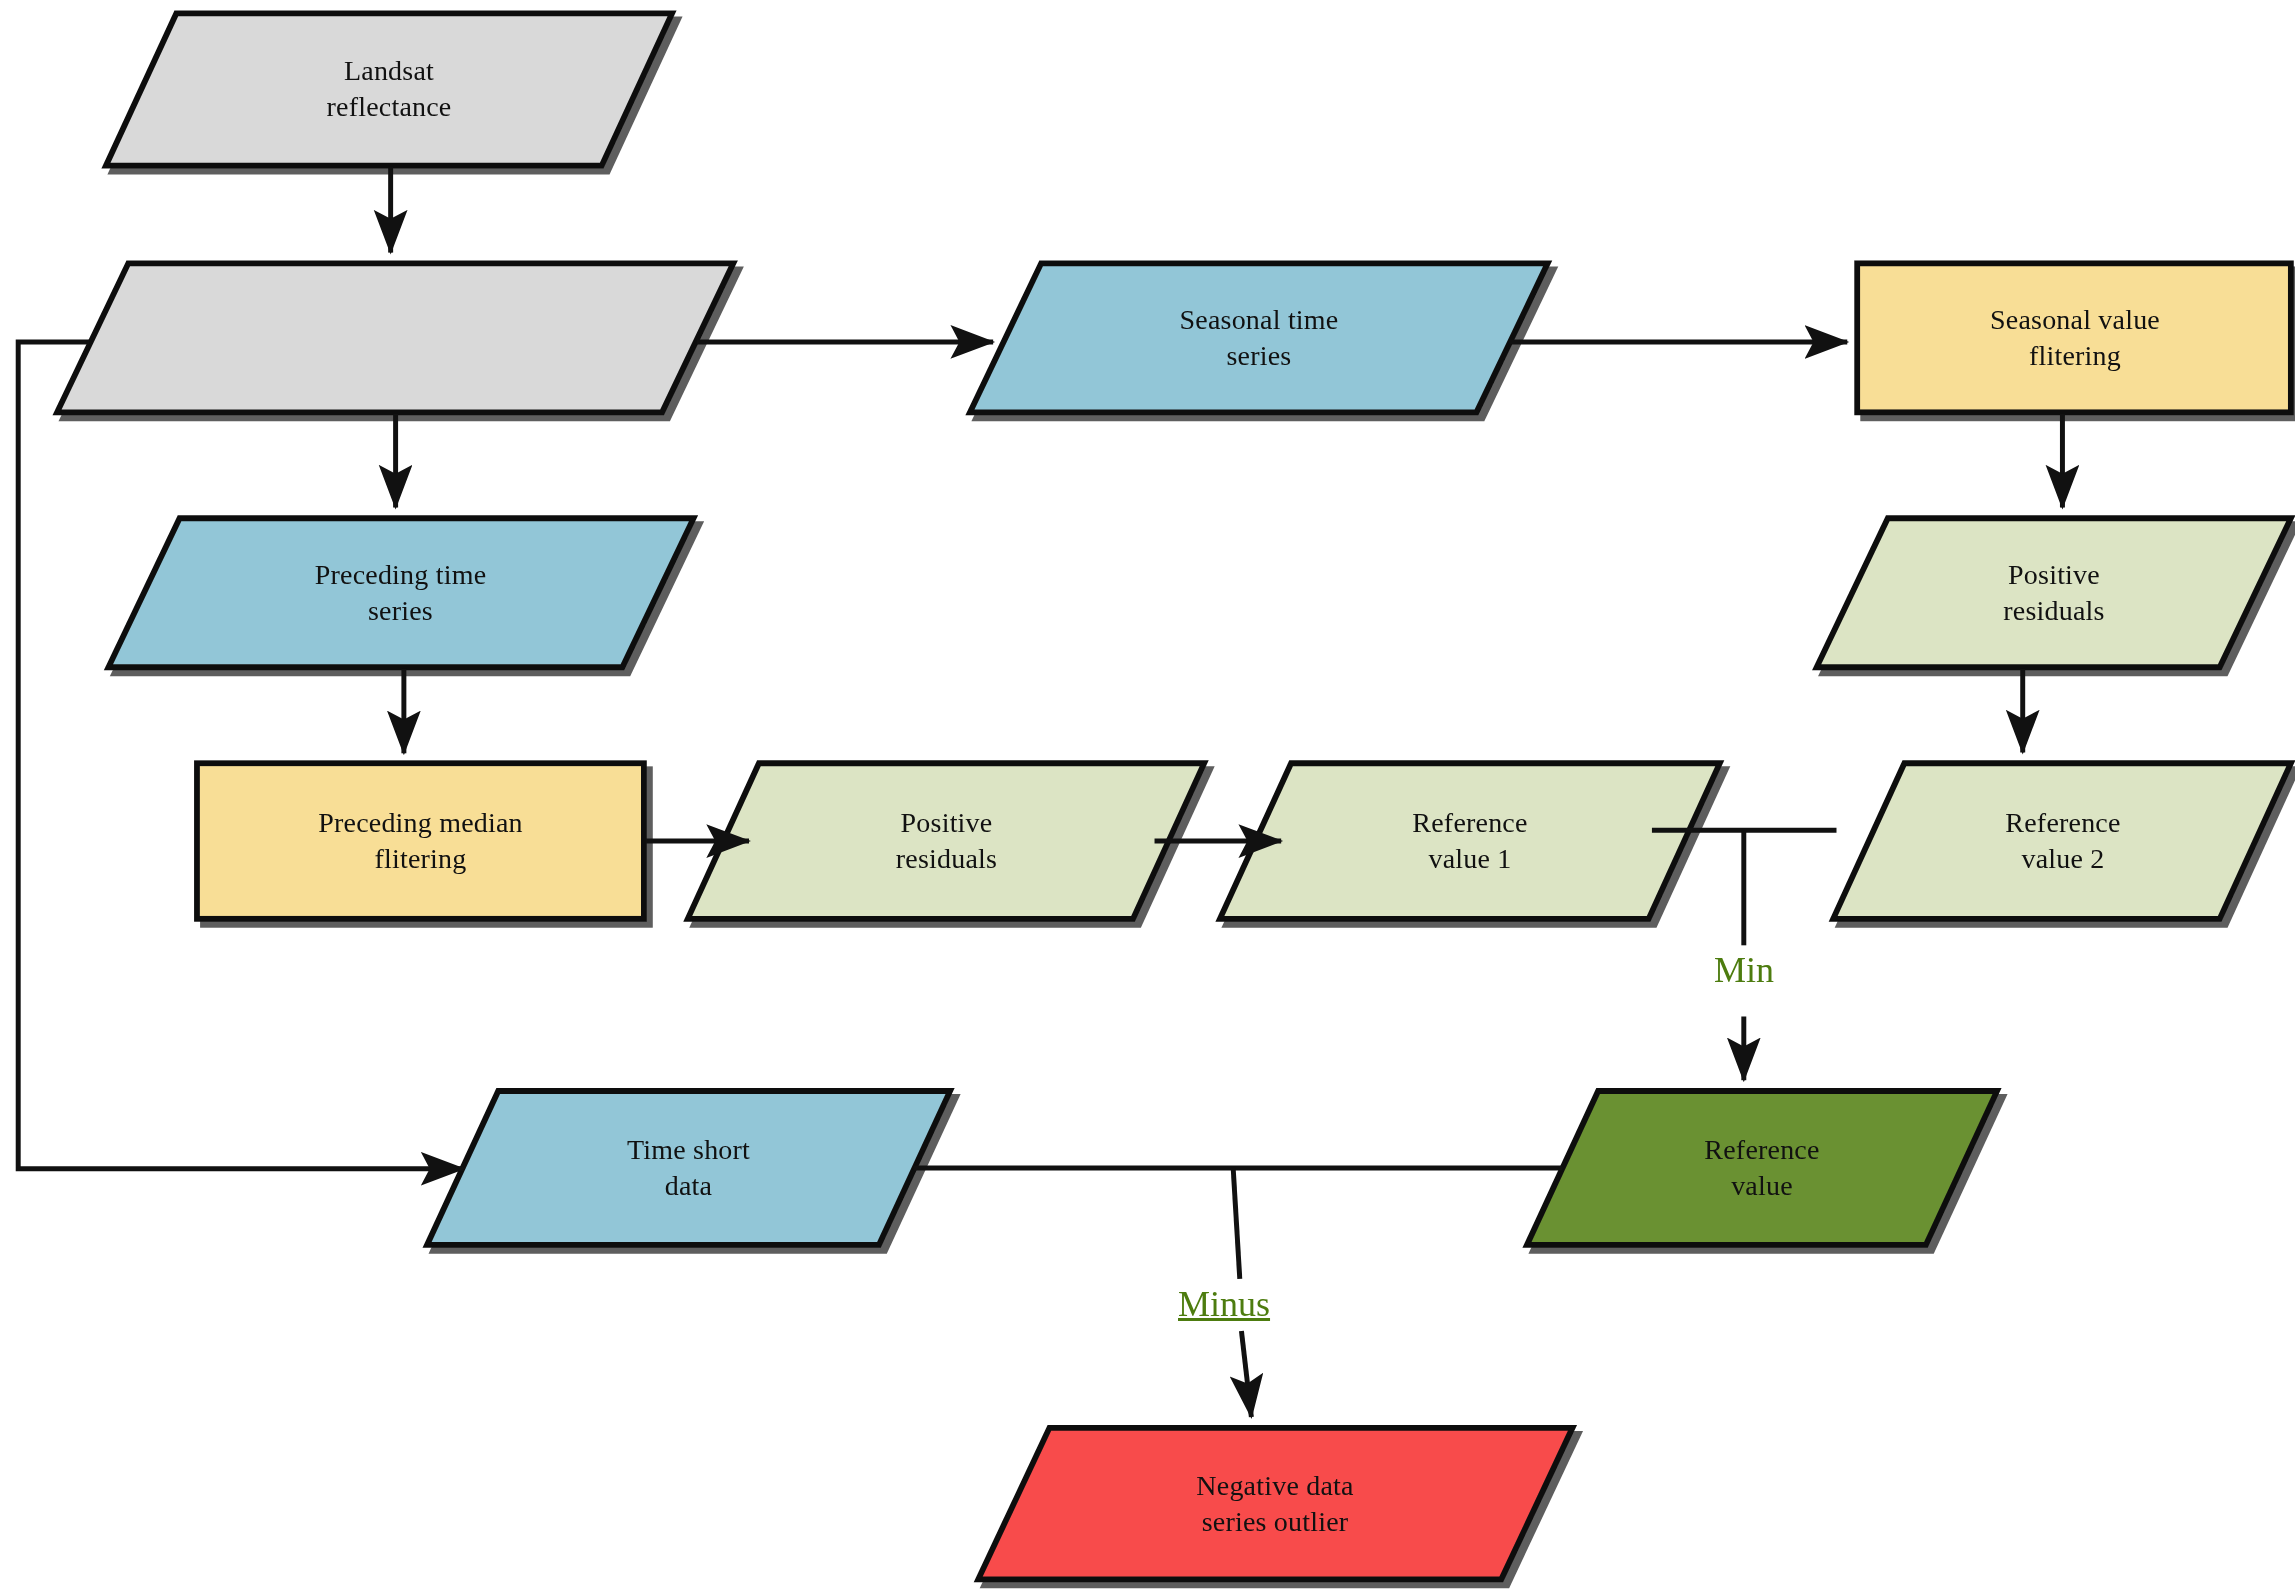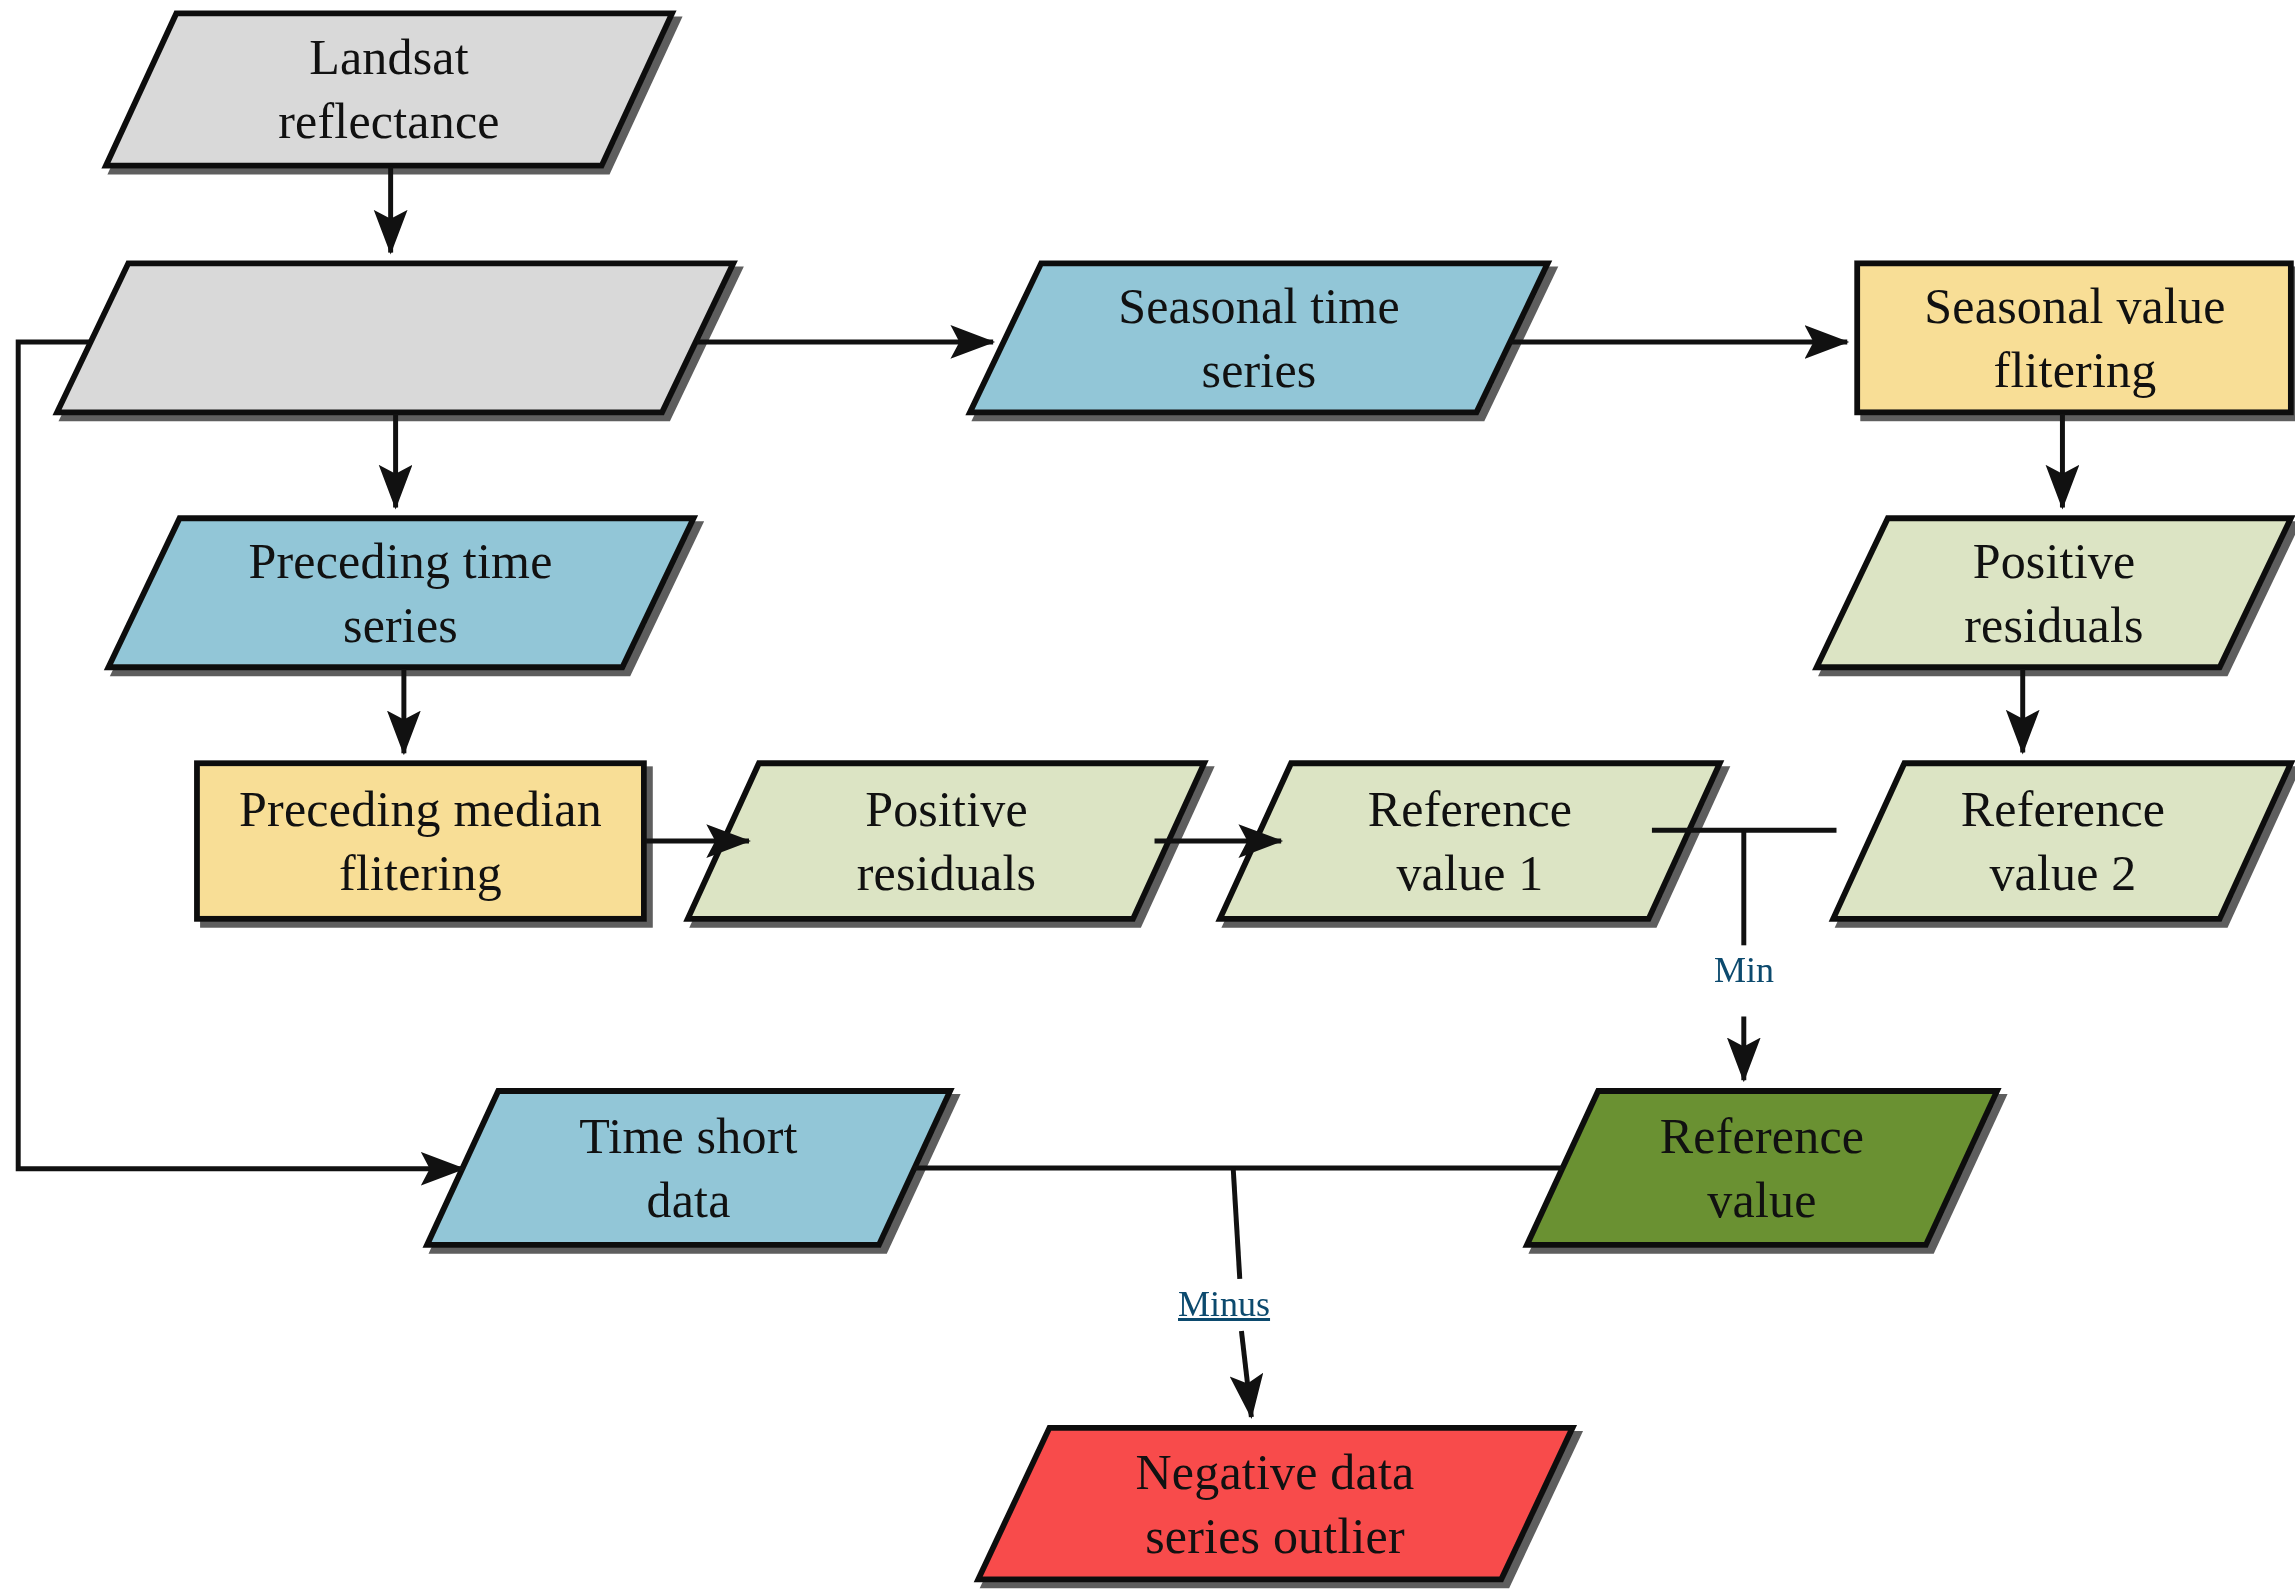--- a/index.html
+++ b/index.html
@@ -9,28 +9,28 @@
     overflow:hidden;
   }
   #flow-root{position:relative;width:2295px;height:1596px;background:#fff;}
   svg.canvas{position:absolute;left:0;top:0;width:2295px;height:1596px;}
   .node-label{
     position:absolute;
     display:flex;align-items:center;justify-content:center;
     text-align:center;
     color:#111111;
     font-family:"Liberation Serif","DejaVu Serif",serif;
-    font-size:50px;line-height:1.28;
+    font-size:28px;line-height:1.28;
     pointer-events:none;
     white-space:pre-line;
     letter-spacing:0.2px;
   }
   .edge-label{
     position:absolute;
-    color:#0c4a6e;
+    color:#4d7c0f;
     font-family:"Liberation Serif","DejaVu Serif",serif;
     font-size:36px;line-height:1;
     white-space:nowrap;
   }
 </style>
 </head>
 <body>
 
 <div id="flow-root">
 

